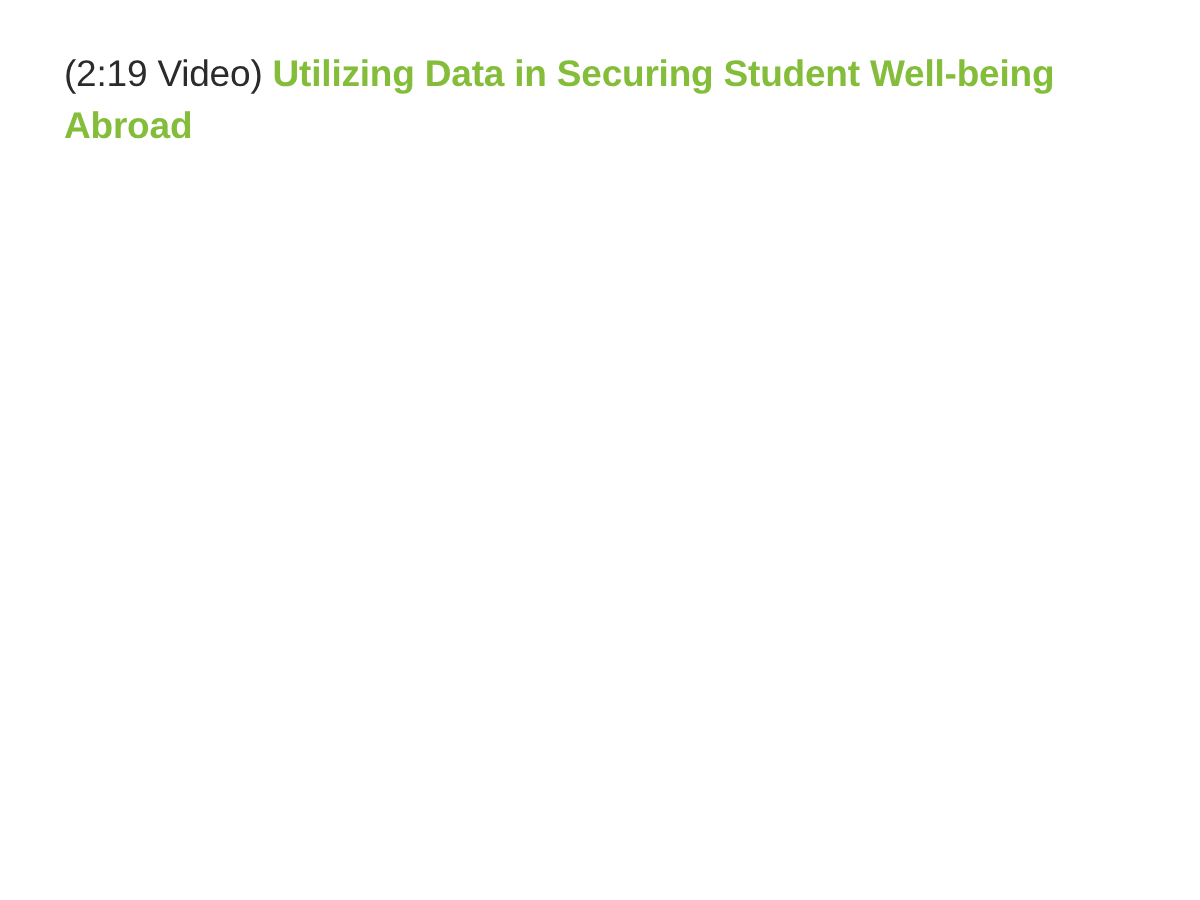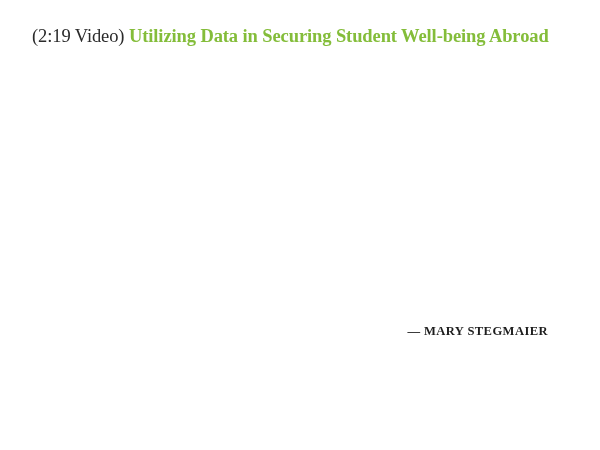--- a/index.html
+++ b/index.html
@@ -12,21 +12,20 @@
     background: #ffffff;
     font-family: "Liberation Sans", sans-serif;
     overflow: hidden;
     position: relative;
   }
   .slide {
     position: relative;
     width: 600px;
     height: 450px;
     box-sizing: border-box;
-    font-family: Liberation Serif, serif;
   }
   .heading {
     position: absolute;
     left: 32px;
     top: 24px;
     width: 520px;
     font-size: 18.5px;
     line-height: 1.38;
     font-weight: 400;
     color: #2b2b2b;
@@ -65,16 +64,15 @@
 </head>
 <body>
 
 <div class="slide">
 
   <div class="heading">
     <span class="prefix">(2:19 Video) </span><span class="title">Utilizing Data in Securing Student Well-being Abroad</span>
   </div>
 
   <div class="quote-block">
-    <div class="attribution">— MARY STEGMAIER</div>
   </div>
 
 </div>
 
 </body></html>

